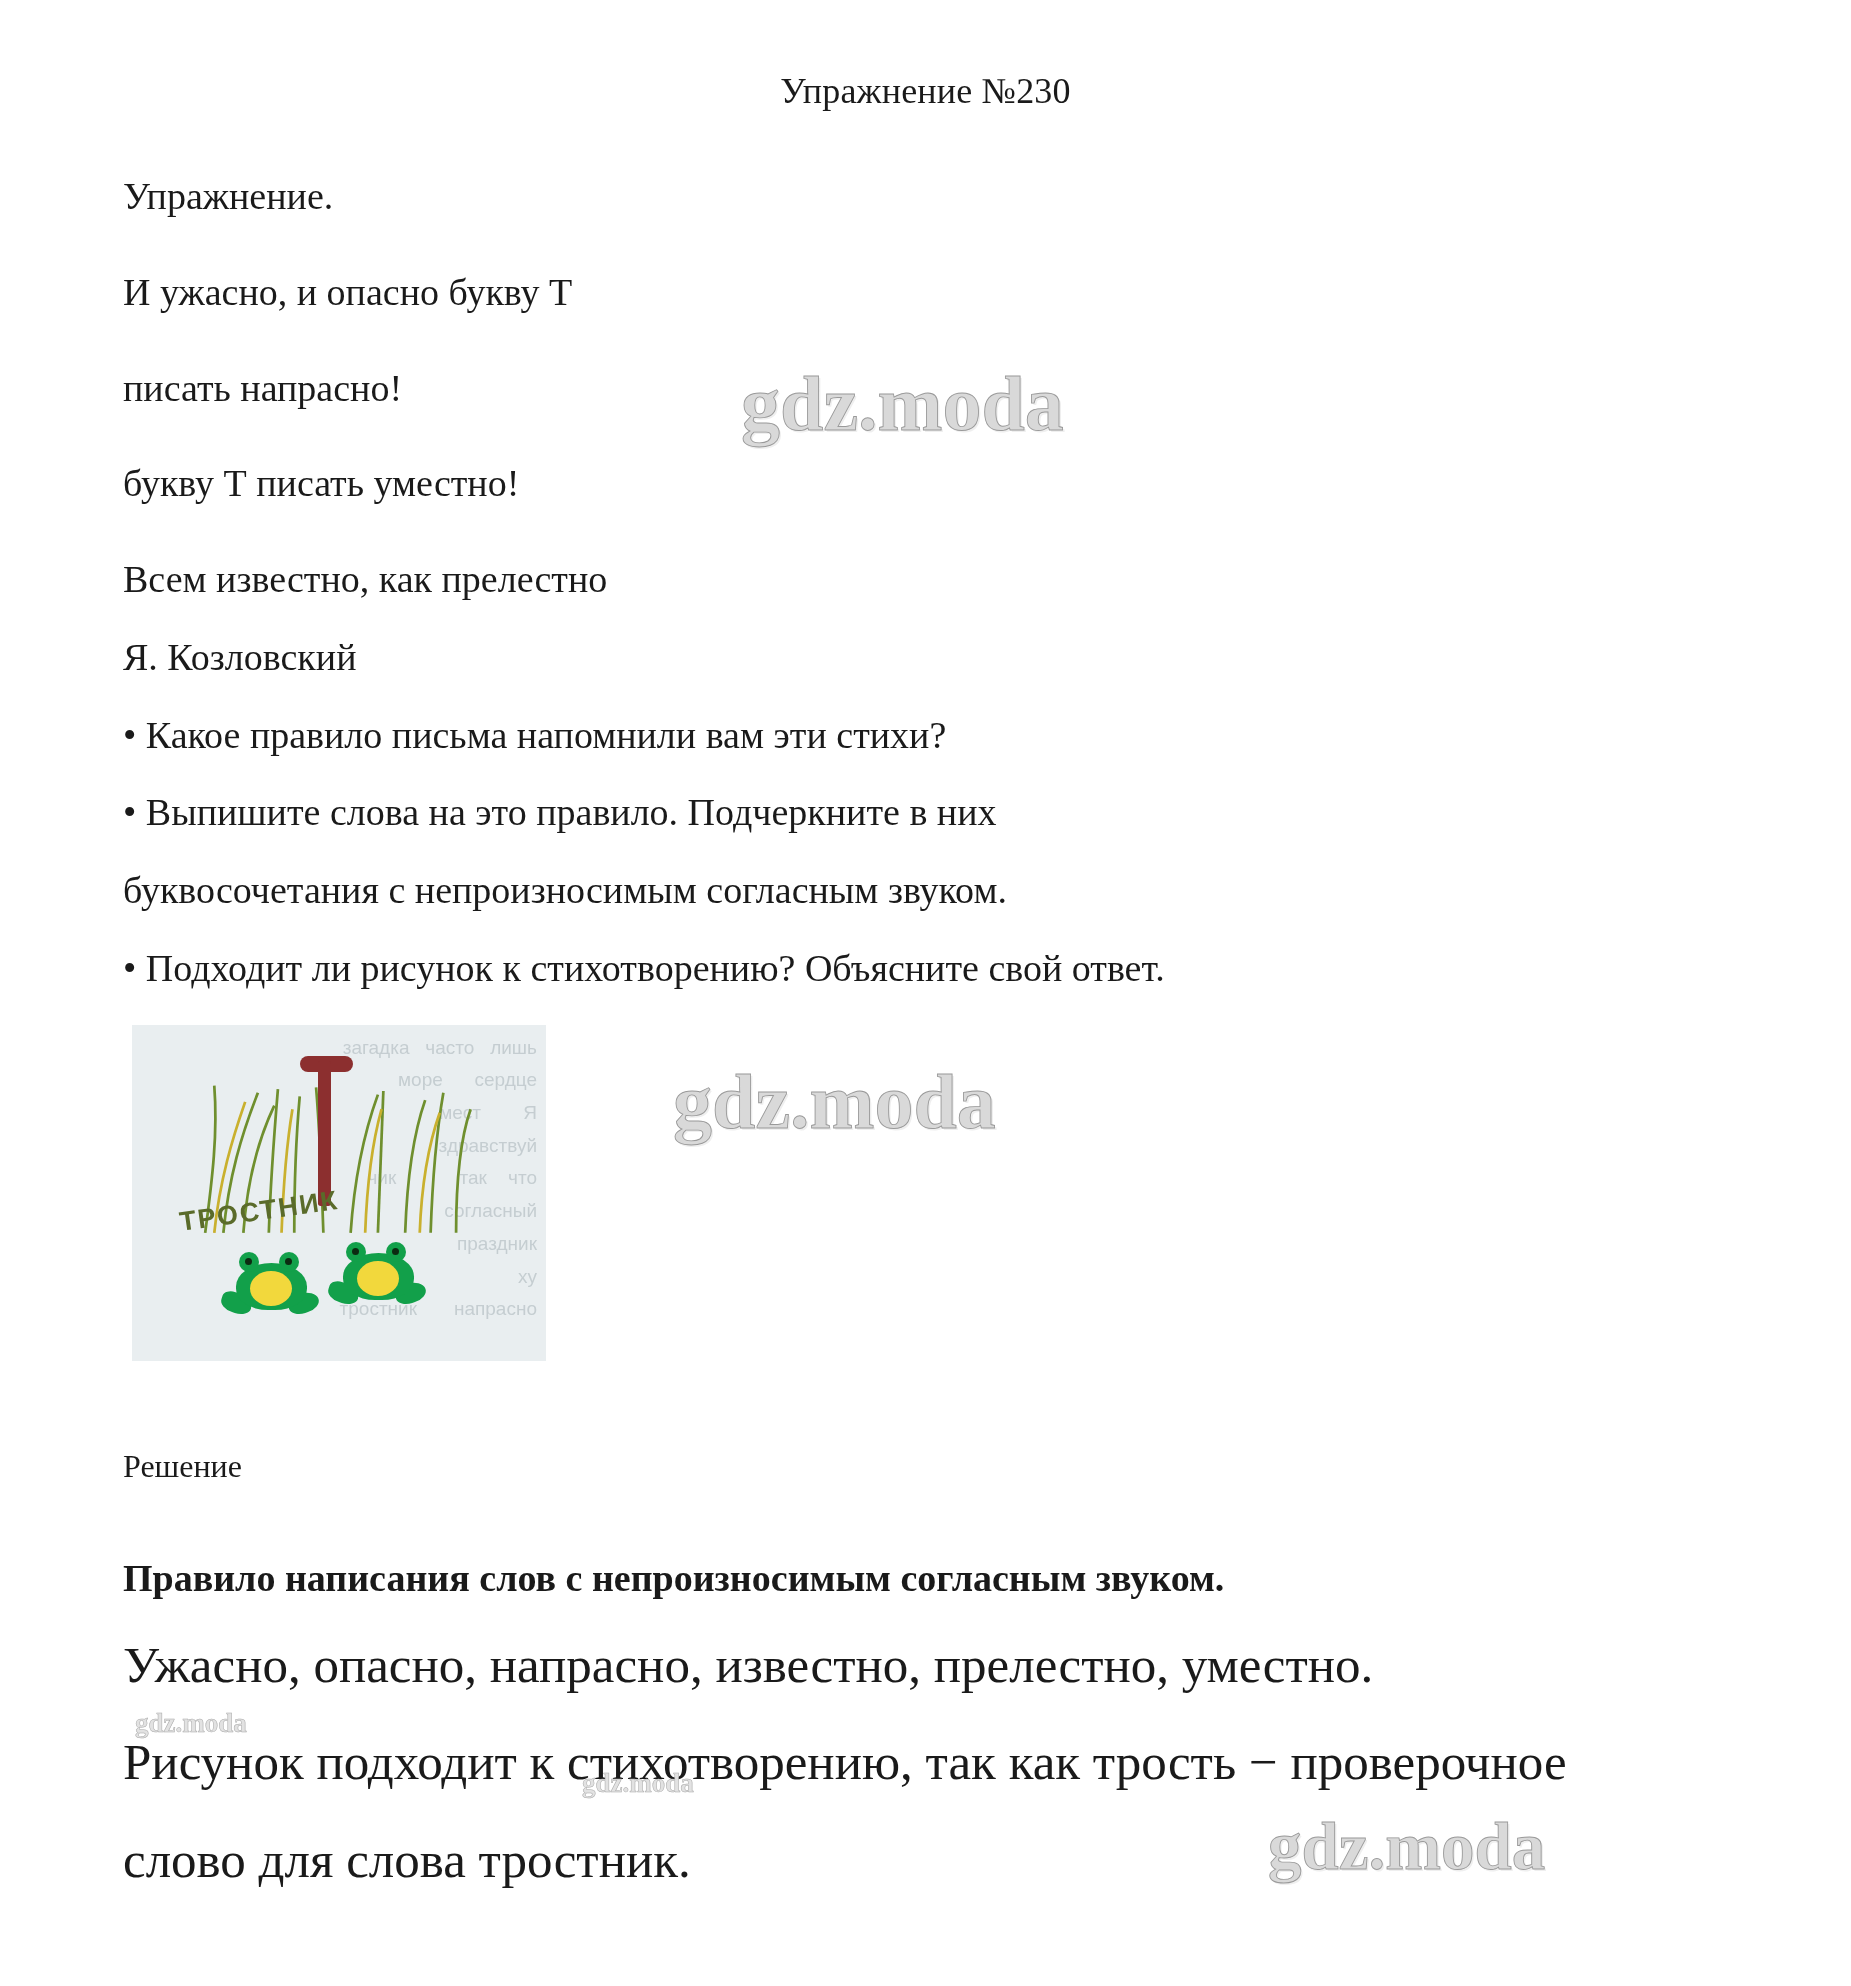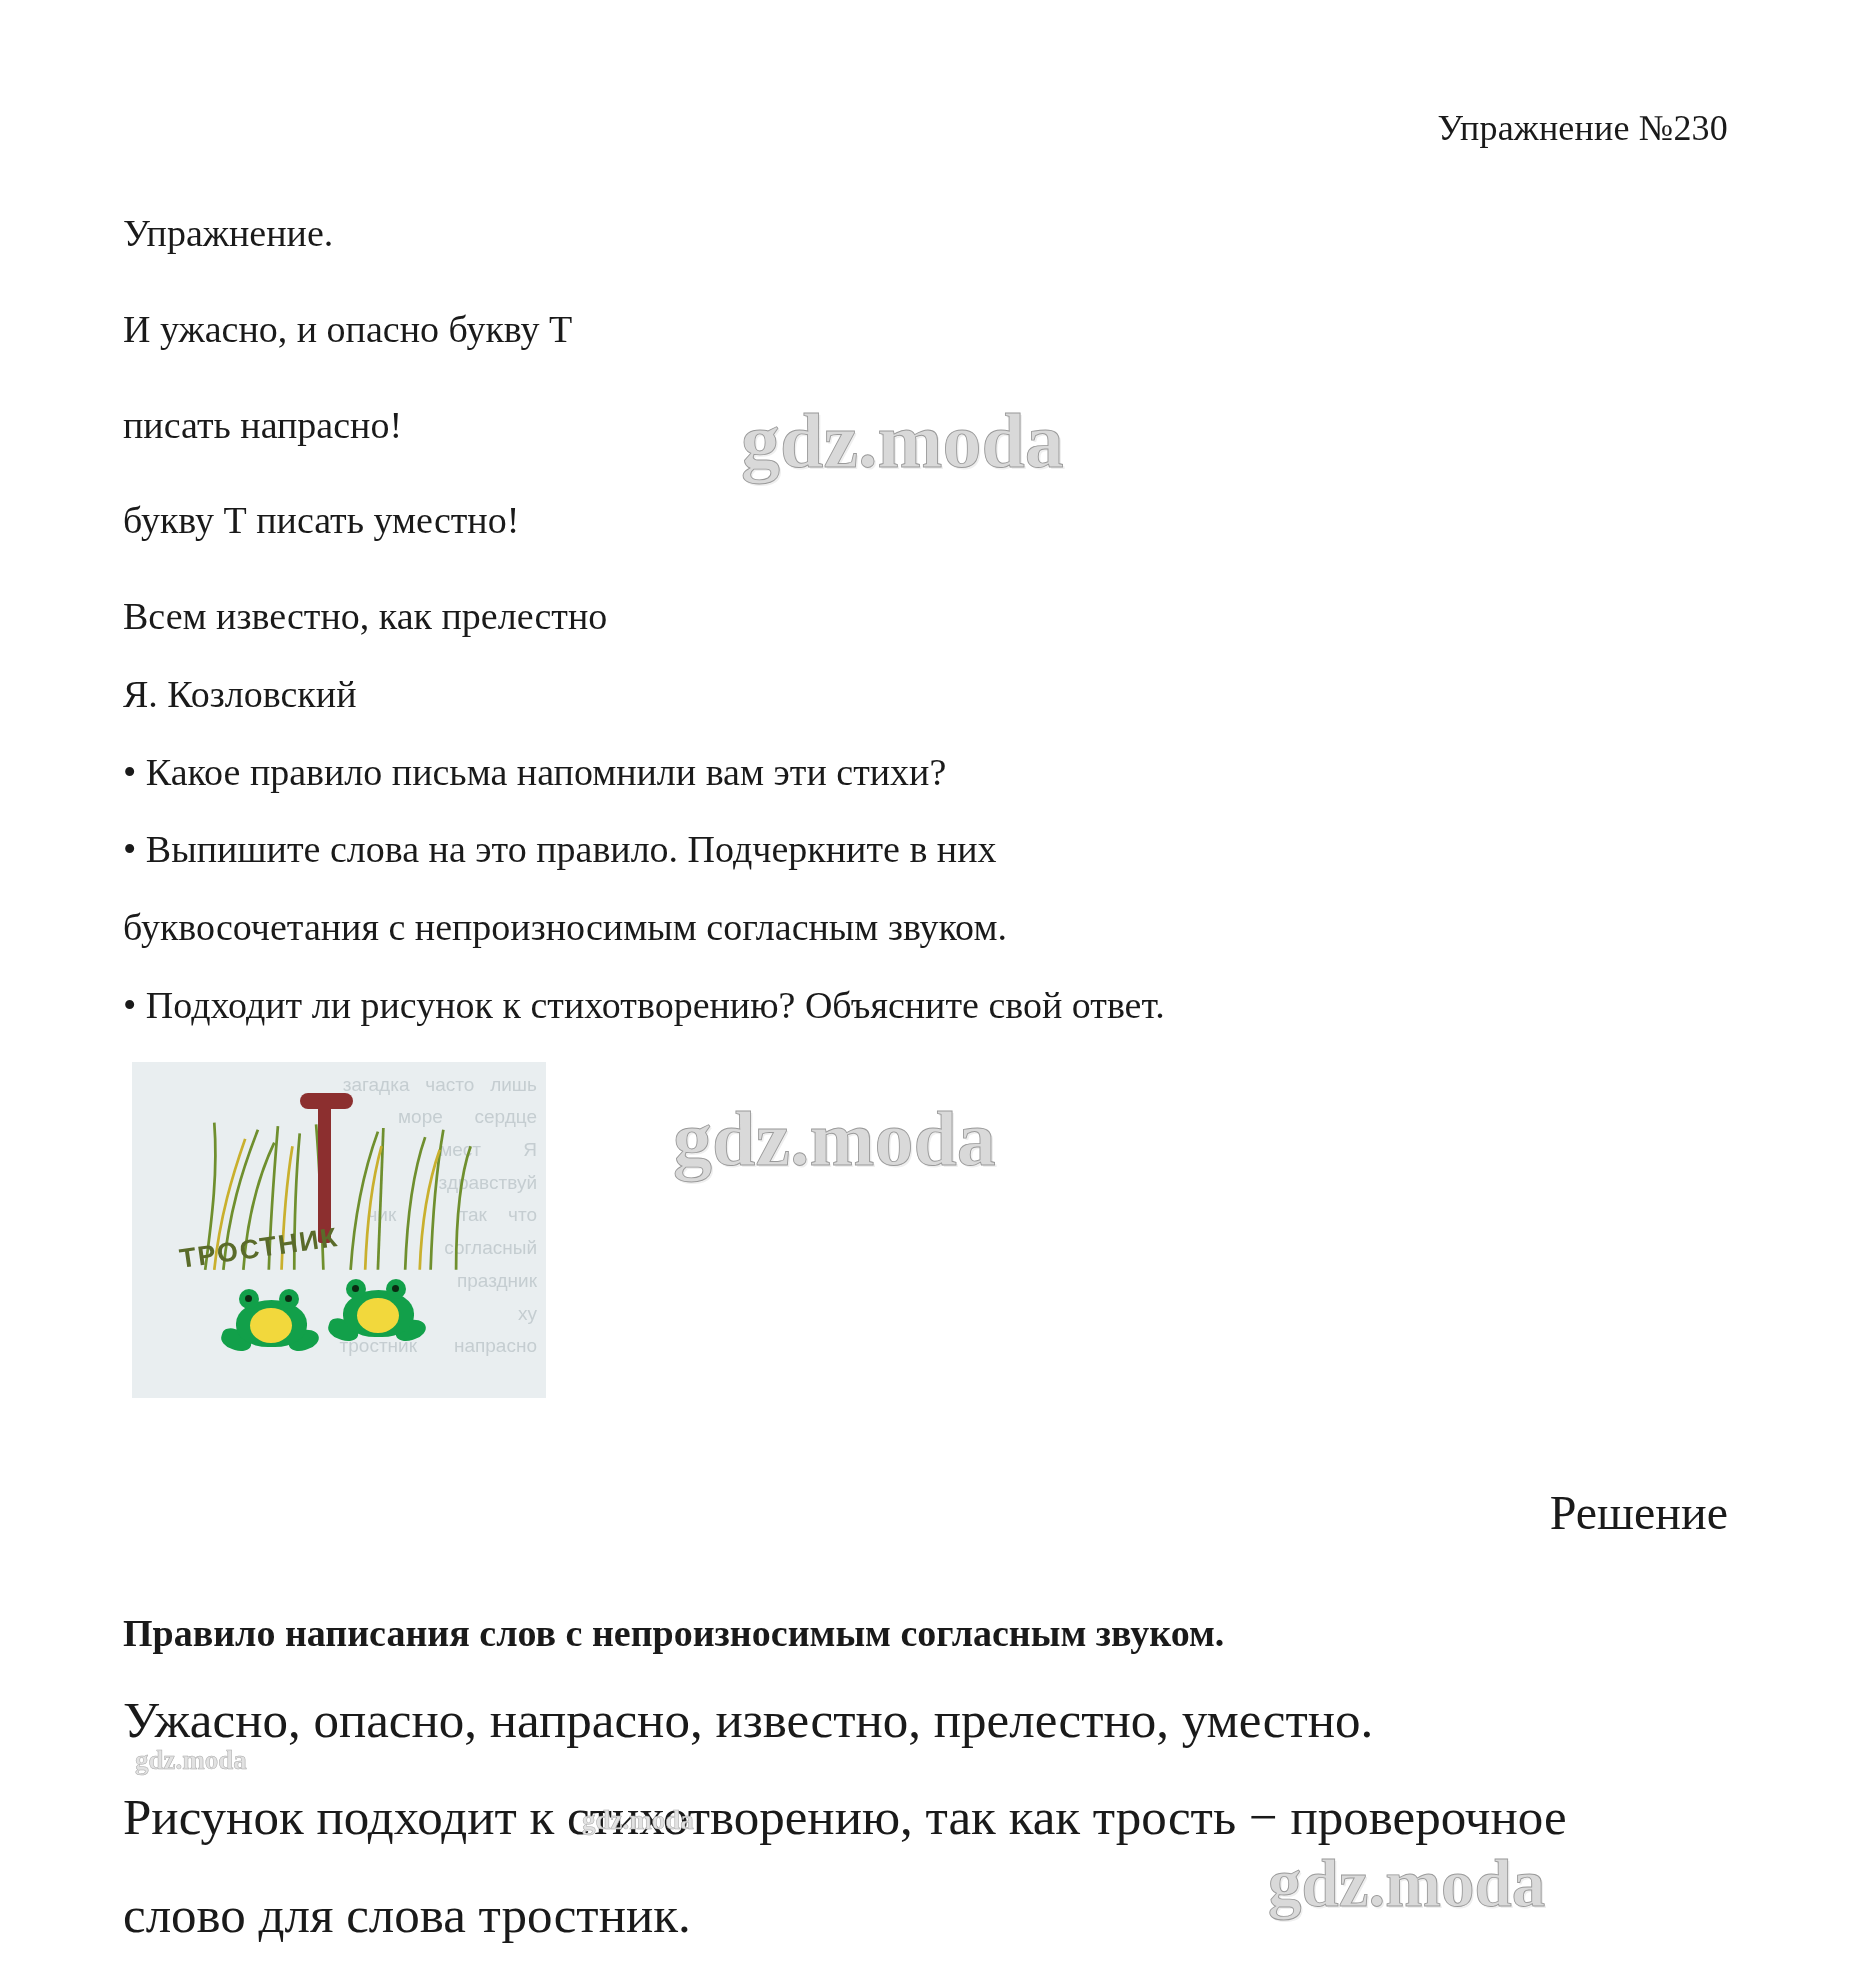--- a/index.html
+++ b/index.html
@@ -16,23 +16,23 @@
     overflow: hidden;
   }
   .page {
     position: relative;
     width: 1851px;
     height: 1987px;
     box-sizing: border-box;
     padding: 0 123px;
   }
   .title {
-    text-align: right;
+    text-align: center;
     font-size: 36px;
-    margin-top: 107px;
+    margin-top: 70px;
     letter-spacing: 0.2px;
   }
   .body-text {
     margin-top: 56px;
     font-size: 38px;
     line-height: 1.52;
   }
   .line {
     white-space: pre-wrap;
     margin: 0 0 20px 0;
@@ -153,22 +153,22 @@
     width: 31px;
     height: 20px;
     background: #12a04a;
     border-radius: 40% 60% 50% 50%;
   }
   .frog .leg.l { left: -1.8px; transform: rotate(18deg); }
   .frog .leg.r { left: 65px; transform: rotate(-18deg); }
   .frog1 { left: 91px; top: 215px; }
   .frog2 { left: 198px; top: 205px; }
   .solution {
-    text-align: right;
-    font-size: 48px;
+    text-align: left;
+    font-size: 32px;
     margin-top: 87px;
   }
   .rule {
     font-weight: bold;
     font-size: 38px;
     margin-top: 71px;
     margin-bottom: 27px;
   }
   .answer-line {
     font-size: 51px;

